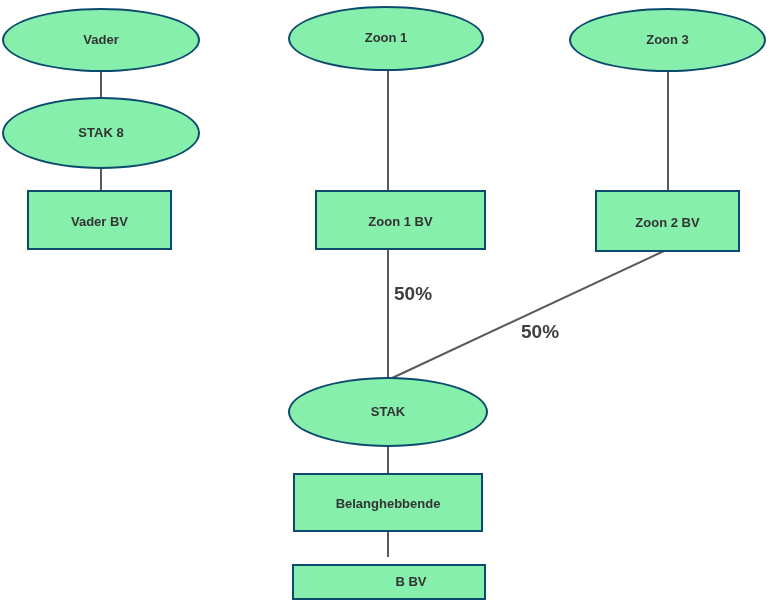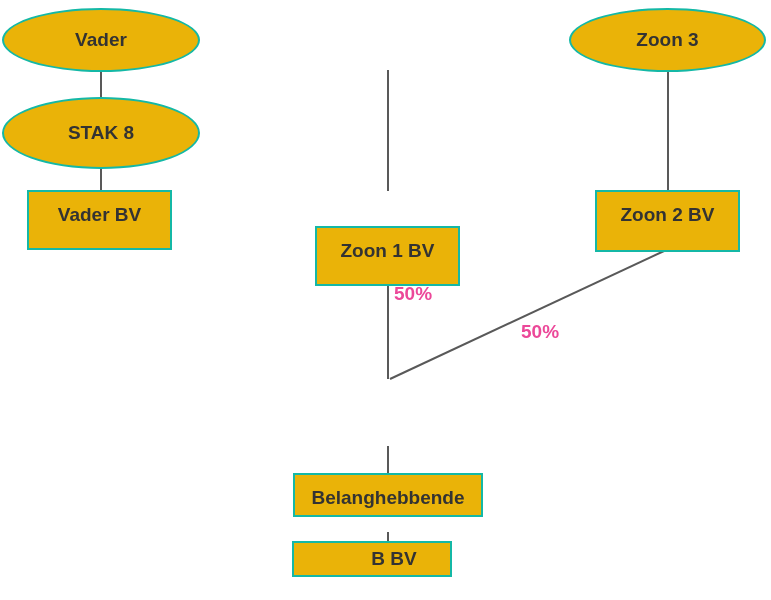--- a/index.html
+++ b/index.html
@@ -23,45 +23,45 @@
     height: 600px;
   }
   svg.wires line {
     stroke: #595959;
     stroke-width: 2;
     fill: none;
   }
   .node {
     position: absolute;
     box-sizing: border-box;
-    background: #eab308;
-    border: 2px solid #14b8a6;
+    background: #86efac;
+    border: 2px solid #0c4a6e;
     color: #333333;
-    font-size: 19px;
+    font-size: 13px;
     font-weight: 700;
     display: flex;
     align-items: center;
     justify-content: center;
     text-align: center;
     line-height: 1.15;
   }
   .ellipse {
     border-radius: 50%;
   }
   .rect {
-    align-items: flex-start;
-    padding-top: 12px;
+    align-items: center;
+    padding-top: 4px;
   }
   .rect-small {
     align-items: center;
     padding-top: 0;
   }
   .edge-label {
     position: absolute;
-    color: #ec4899;
+    color: #404040;
     font-size: 19px;
     font-weight: 700;
     white-space: nowrap;
   }
 </style>
 </head>
 <body>
 
 <div class="canvas">
 
@@ -81,39 +81,45 @@
   </div>
 
   <div class="node ellipse" style="left:2px;   top:97px;  width:198px; height:72px;">
     <span>STAK 8</span>
   </div>
 
   <div class="node rect" style="left:27px;  top:190px; width:145px; height:60px;">
     <span>Vader BV</span>
   </div>
 
+  <div class="node ellipse" style="left:288px; top:6px;   width:196px; height:65px;">
+    <span>Zoon 1</span>
+  </div>
 
-  <div class="node rect" style="left:315px; top:190px; width:145px; height:60px;margin-top:36px;">
+  <div class="node rect" style="left:315px; top:190px; width:171px; height:60px;">
     <span>Zoon 1 BV</span>
   </div>
 
   <div class="node ellipse" style="left:569px; top:8px;   width:197px; height:64px;">
     <span>Zoon 3</span>
   </div>
 
   <div class="node rect" style="left:595px; top:190px; width:145px; height:62px;">
     <span>Zoon 2 BV</span>
   </div>
 
   <div class="edge-label" style="left:394px; top:283px;">50%</div>
 
   <div class="edge-label" style="left:521px; top:321px;">50%</div>
 
+  <div class="node ellipse" style="left:288px; top:377px; width:200px; height:70px;">
+    <span>STAK</span>
+  </div>
 
-  <div class="node rect" style="left:293px; top:473px; width:190px; height:44px;">
+  <div class="node rect" style="left:293px; top:473px; width:190px; height:59px;">
     <span>Belanghebbende</span>
   </div>
 
-  <div class="node rect rect-small" style="left:292px; top:541px; width:160px; height:36px;padding-left:44px;">
+  <div class="node rect rect-small" style="left:292px; top:564px; width:194px; height:36px;padding-left:44px;">
     <span>B BV</span>
   </div>
 
 </div>
 
 </body></html>

